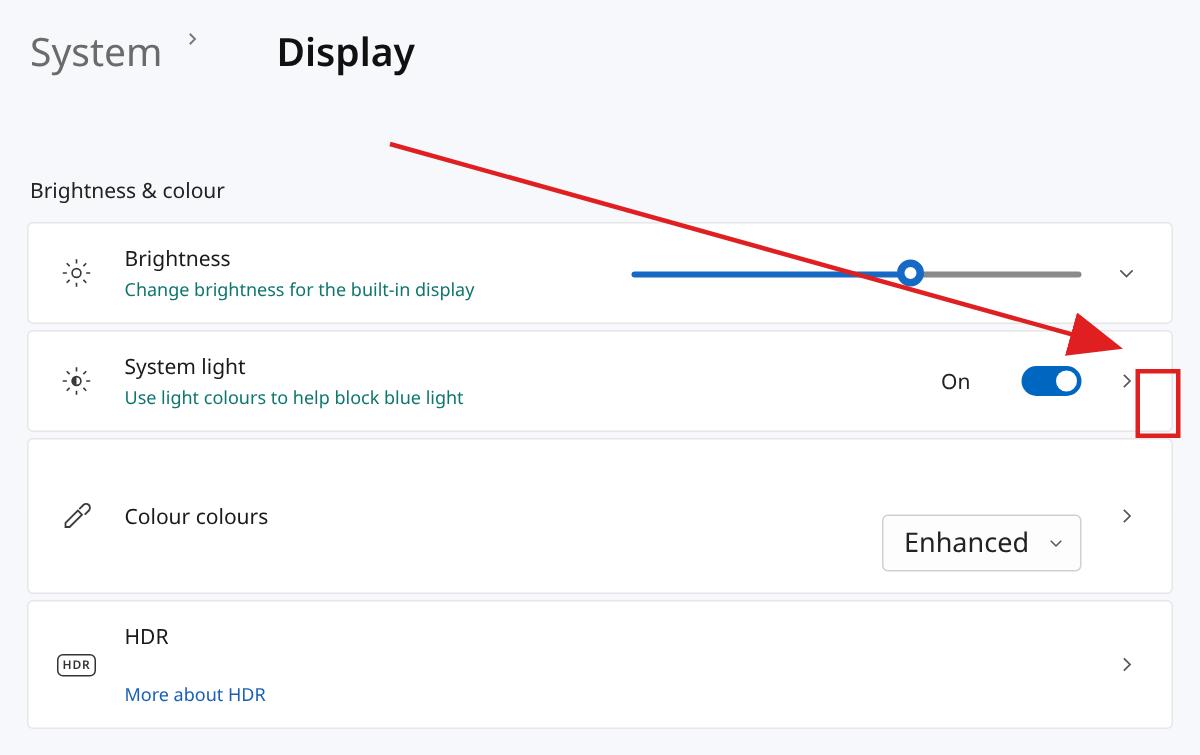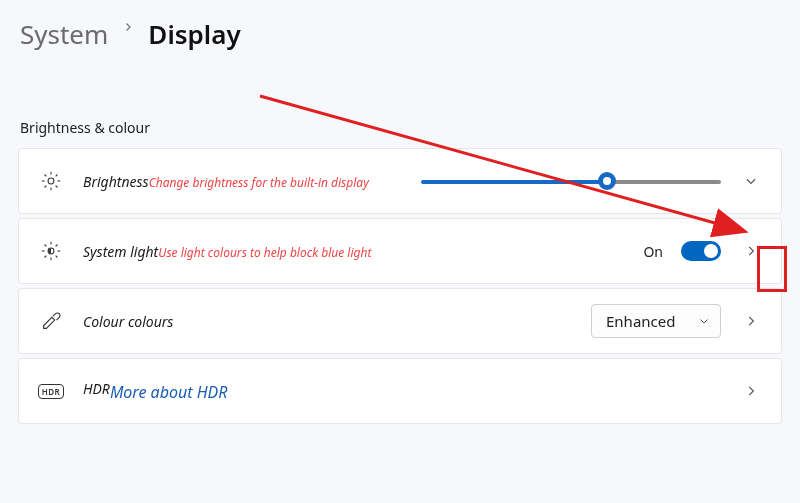--- a/index.html
+++ b/index.html
@@ -26,20 +26,21 @@
     font-weight: 400;
   }
   .breadcrumb .crumb-sep {
     color: #777;
     margin-top: 2px;
   }
   .breadcrumb .crumb-current {
     font-size: 26px;
     font-weight: 600;
     color: #111;
+    margin-left: 36px;
   }
   .section-title {
     font-size: 14px;
     font-weight: 400;
     color: #222;
     padding: 60px 20px 6px 20px;
   }
   .panel {
     margin: 0 18px;
     padding: 1px 0;
@@ -57,37 +58,36 @@
   }
   .row .icon-slot {
     width: 28px;
     display: flex;
     justify-content: center;
     color: #3a3a3a;
   }
   .row .labels {
     flex: 0 0 auto;
     display: flex;
-    flex-direction: row;
-    font-style: italic;
+    flex-direction: column;
   }
   .row .labels .title {
     font-size: 14px;
     color: #1a1a1a;
   }
   .row .labels .sub {
     font-size: 12px;
-    color: #ef4444;
+    color: #0f766e;
     margin-top: 2px;
   }
   .row .labels a.sub-link {
-    font-size: 16px;
+    font-size: 12px;
     color: #1a5fb4;
     text-decoration: none;
-    margin-top: 2px;
+    margin-top: 20px;
   }
   .row .spacer { flex: 1 1 auto; }
   
   .slider {
     position: relative;
     width: 300px;
     height: 20px;
     display: flex;
     align-items: center;
   }
@@ -111,46 +111,47 @@
     border: 5px solid #1769c6;
     top: 1px; transform: translateX(-50%);
   }
   .expand-caret, .chevron-right {
     width: 24px; height: 24px;
     display: flex; align-items: center; justify-content: center;
     color: #555;
     cursor: pointer;
   }
   
-  .toggle-label { font-size: 14px; color: #222; margin-right: 0; }
+  .toggle-label { font-size: 14px; color: #222; margin-right: 16px; }
   .toggle {
     width: 40px; height: 20px;
     border-radius: 10px;
     background: #0067c0;
     position: relative;
     cursor: pointer;
   }
   .toggle .knob {
     position: absolute;
     width: 14px; height: 14px;
     background: #fff;
     border-radius: 50%;
     top: 3px; right: 3px;
   }
   
   .dropdown {
     border: 1px solid #d0d0d0;
     border-radius: 4px;
     padding: 6px 34px 6px 14px;
-    font-size: 15px;
+    font-size: 18px;
     color: #222;
     position: relative;
     min-width: 130px;
     background: #fdfdfd;
     cursor: pointer;
+    margin-top: 36px;
   }
   .dropdown .dd-caret {
     position: absolute;
     right: 10px; top: 50%;
     transform: translateY(-50%);
     color: #555;
   }
   
   .hdr-badge {
     border: 1.4px solid #333;

